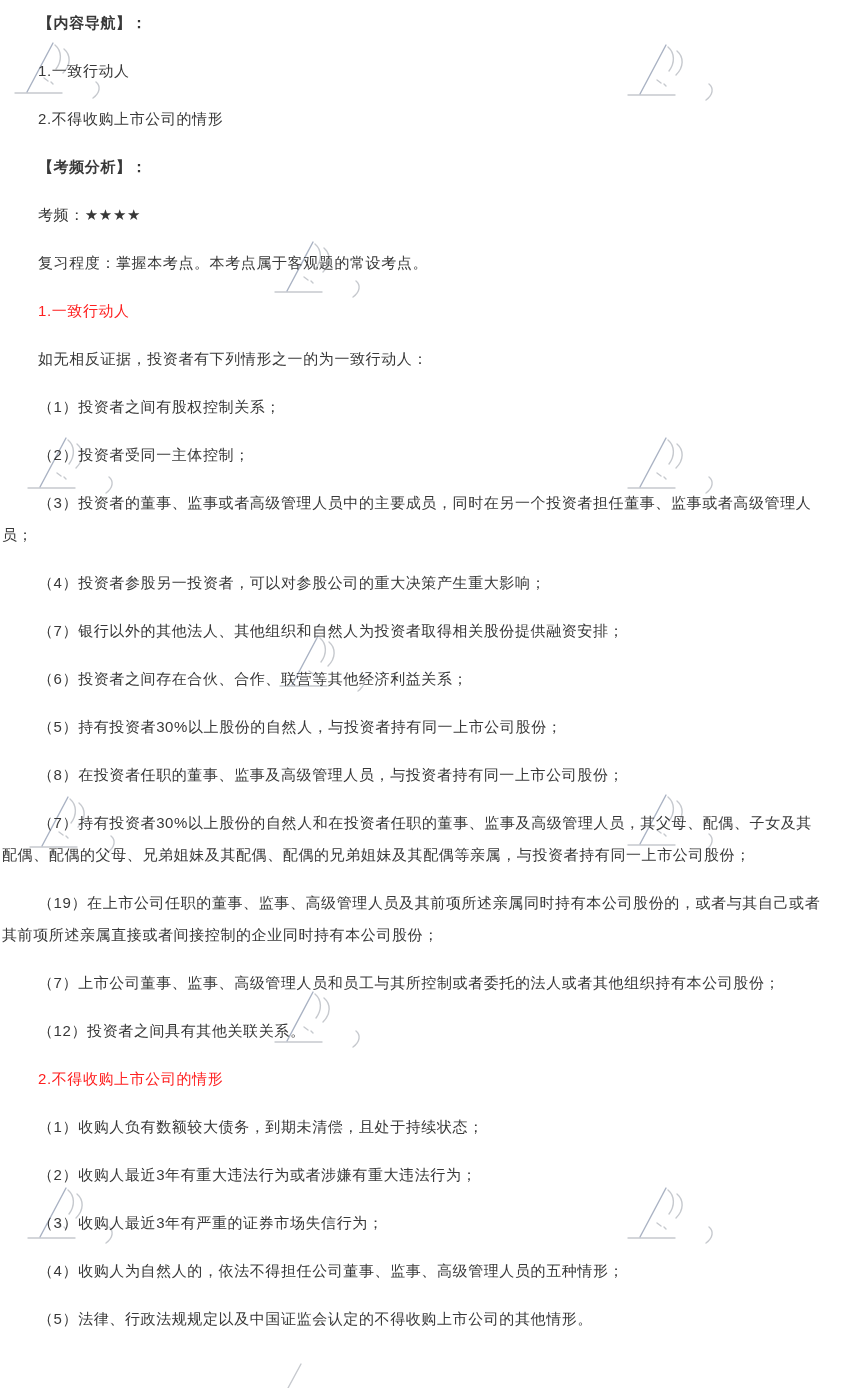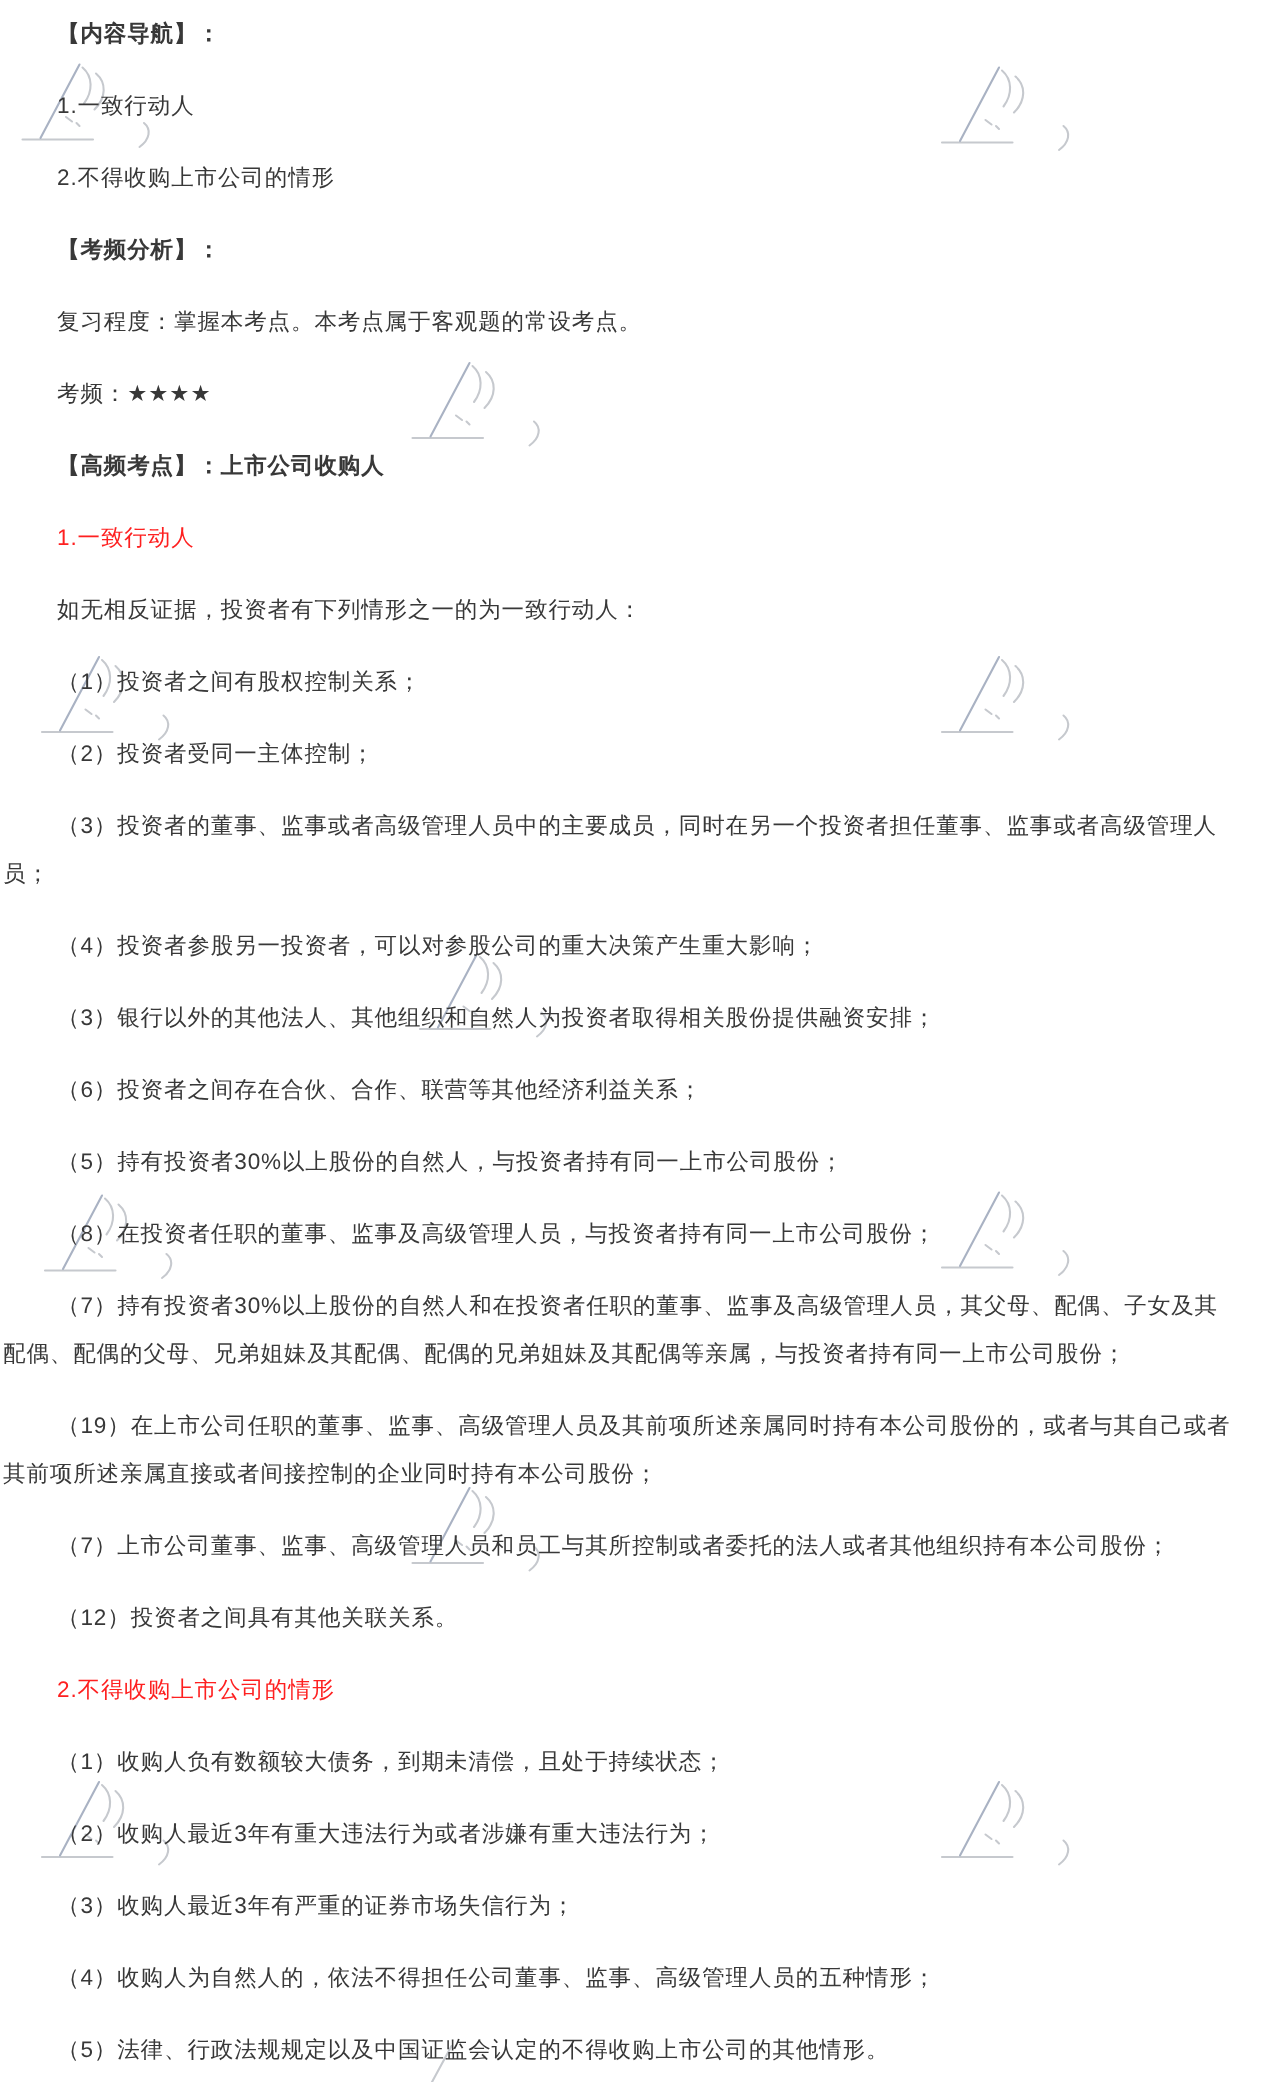--- a/index.html
+++ b/index.html
@@ -62,30 +62,29 @@
   <use href="#wm" x="28" y="1185"></use>
   <use href="#wm" x="628" y="1185"></use>
   <path d="M288,1388 L301,1364" fill="none" stroke="currentColor" stroke-width="1.4" stroke-linecap="round"></path>
 </svg>
 
 <div class="doc">
   <p class="heading">【内容导航】：</p>
   <p class="body">1.一致行动人</p>
   <p class="body">2.不得收购上市公司的情形</p>
   <p class="heading">【考频分析】：</p>
+  <p class="body">考频：★★★★</p>
   <p class="body">复习程度：掌握本考点。本考点属于客观题的常设考点。</p>
-  <p class="body">考频：★★★★</p>
-  <p class="heading">【高频考点】：上市公司收购人</p>
   <p class="red-heading">1.一致行动人</p>
   <p class="body">如无相反证据，投资者有下列情形之一的为一致行动人：</p>
   <p class="body">（1）投资者之间有股权控制关系；</p>
   <p class="body">（2）投资者受同一主体控制；</p>
   <p class="body">（3）投资者的董事、监事或者高级管理人员中的主要成员，同时在另一个投资者担任董事、监事或者高级管理人员；</p>
   <p class="body">（4）投资者参股另一投资者，可以对参股公司的重大决策产生重大影响；</p>
-  <p class="body">（3）银行以外的其他法人、其他组织和自然人为投资者取得相关股份提供融资安排；</p>
+  <p class="body">（7）银行以外的其他法人、其他组织和自然人为投资者取得相关股份提供融资安排；</p>
   <p class="body">（6）投资者之间存在合伙、合作、联营等其他经济利益关系；</p>
   <p class="body">（5）持有投资者30%以上股份的自然人，与投资者持有同一上市公司股份；</p>
   <p class="body">（8）在投资者任职的董事、监事及高级管理人员，与投资者持有同一上市公司股份；</p>
   <p class="body">（7）持有投资者30%以上股份的自然人和在投资者任职的董事、监事及高级管理人员，其父母、配偶、子女及其配偶、配偶的父母、兄弟姐妹及其配偶、配偶的兄弟姐妹及其配偶等亲属，与投资者持有同一上市公司股份；</p>
   <p class="body">（19）在上市公司任职的董事、监事、高级管理人员及其前项所述亲属同时持有本公司股份的，或者与其自己或者其前项所述亲属直接或者间接控制的企业同时持有本公司股份；</p>
   <p class="body">（7）上市公司董事、监事、高级管理人员和员工与其所控制或者委托的法人或者其他组织持有本公司股份；</p>
   <p class="body">（12）投资者之间具有其他关联关系。</p>
   <p class="red-heading">2.不得收购上市公司的情形</p>
   <p class="body">（1）收购人负有数额较大债务，到期未清偿，且处于持续状态；</p>
   <p class="body">（2）收购人最近3年有重大违法行为或者涉嫌有重大违法行为；</p>

